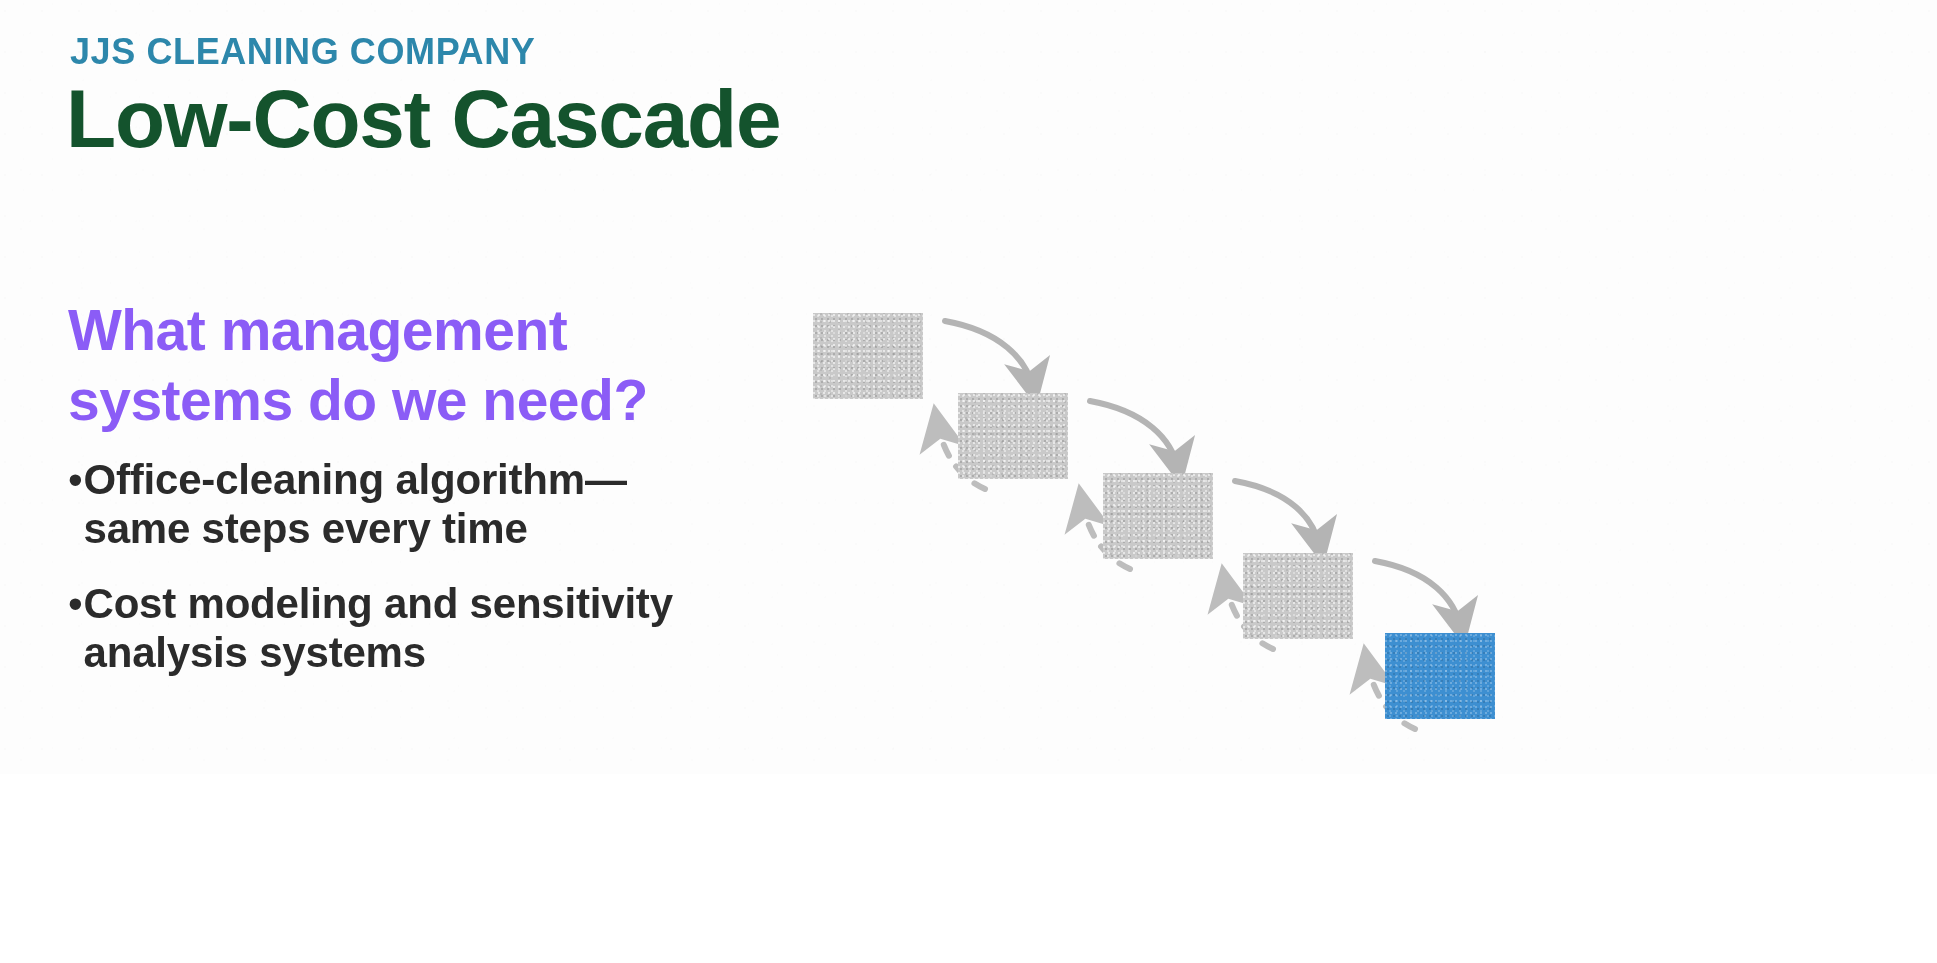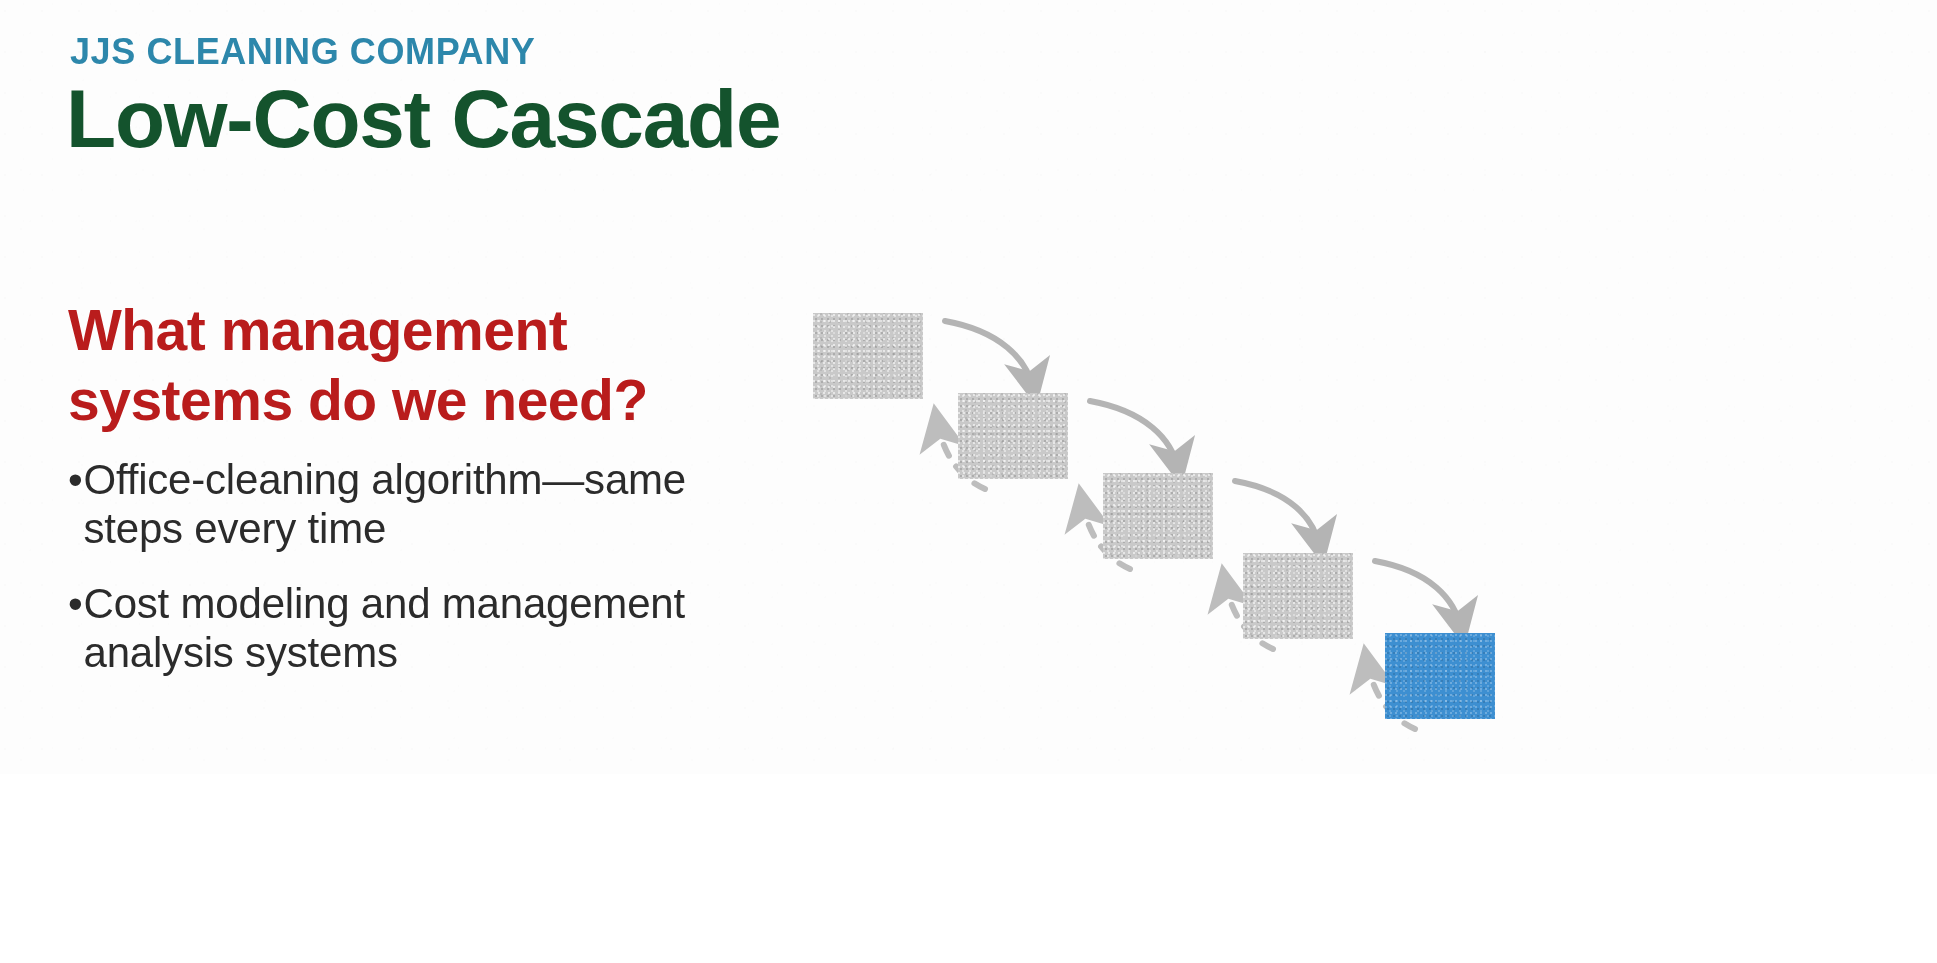--- a/index.html
+++ b/index.html
@@ -60,21 +60,21 @@
   
   .content-col {
     position: absolute;
     left: 68px;
     top: 296px;
     width: 640px;
   }
   .question {
     font-size: 57px;
     font-weight: bold;
-    color: #b91c1c;
+    color: #8b5cf6;
     line-height: 1.22;
     letter-spacing: -0.5px;
     margin: 0 0 20px 0;
   }
   .bullets {
     list-style: none;
     margin: 0;
     padding: 0;
   }
   .bullet {
@@ -88,20 +88,21 @@
   }
   .bullet-dot {
     flex: 0 0 auto;
     font-size: 42px;
     line-height: 1.17;
     color: #2b2b2b;
     margin-right: 1px;
   }
   .bullet-text {
     flex: 1 1 auto;
+    font-weight: bold;
   }
 
   
   .cascade {
     position: absolute;
     left: 795px;
     top: 285px;
     width: 1110px;
     height: 620px;
   }
@@ -150,21 +151,21 @@
 
     <div class="question">What management systems do we need?</div>
 
     <ul class="bullets">
       <li class="bullet">
         <span class="bullet-dot">•</span>
         <span class="bullet-text">Office-cleaning algorithm—same steps every time</span>
       </li>
       <li class="bullet">
         <span class="bullet-dot">•</span>
-        <span class="bullet-text">Cost modeling and management analysis systems</span>
+        <span class="bullet-text">Cost modeling and sensitivity analysis systems</span>
       </li>
     </ul>
 
   </div>
 
   <div class="cascade">
 
     <svg viewBox="0 0 1110 620" aria-hidden="true">
       <defs>
         <marker id="ahead" markerWidth="9" markerHeight="9" refX="5" refY="4.5" orient="auto" markerUnits="strokeWidth">

